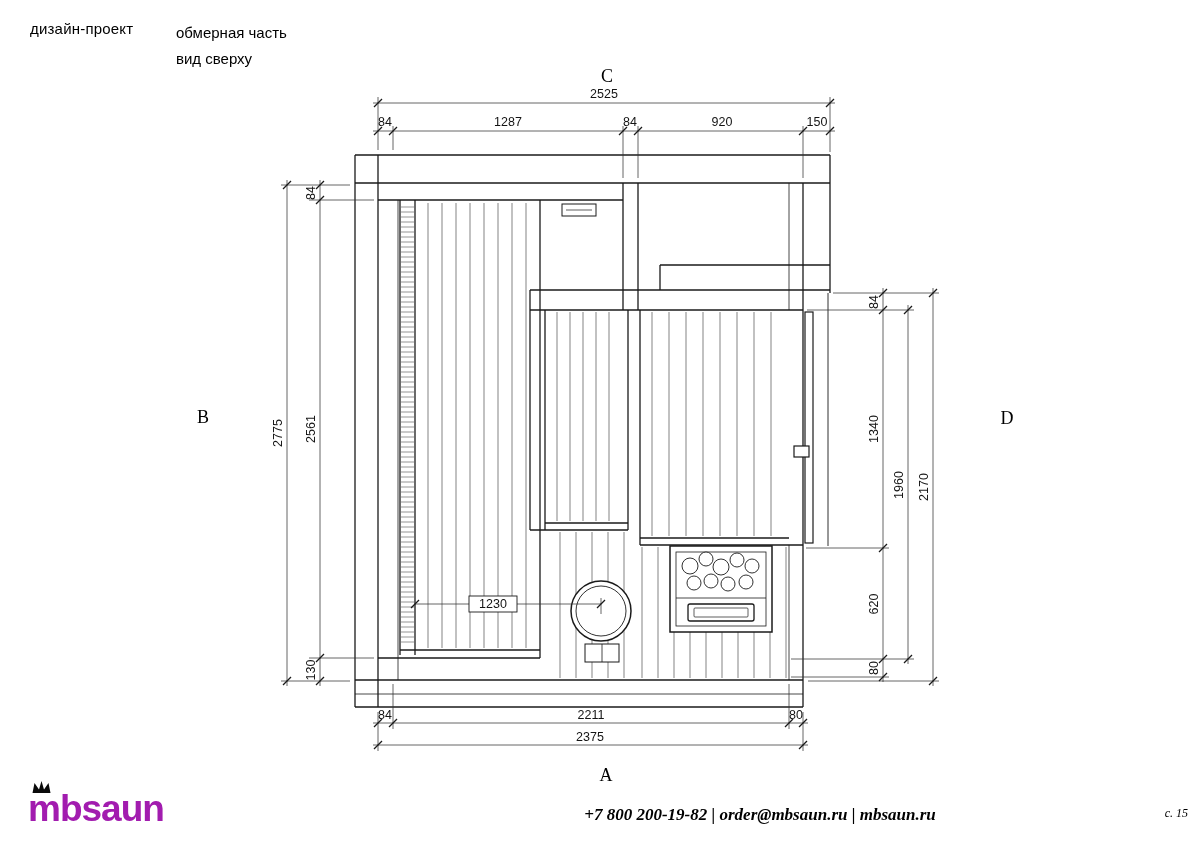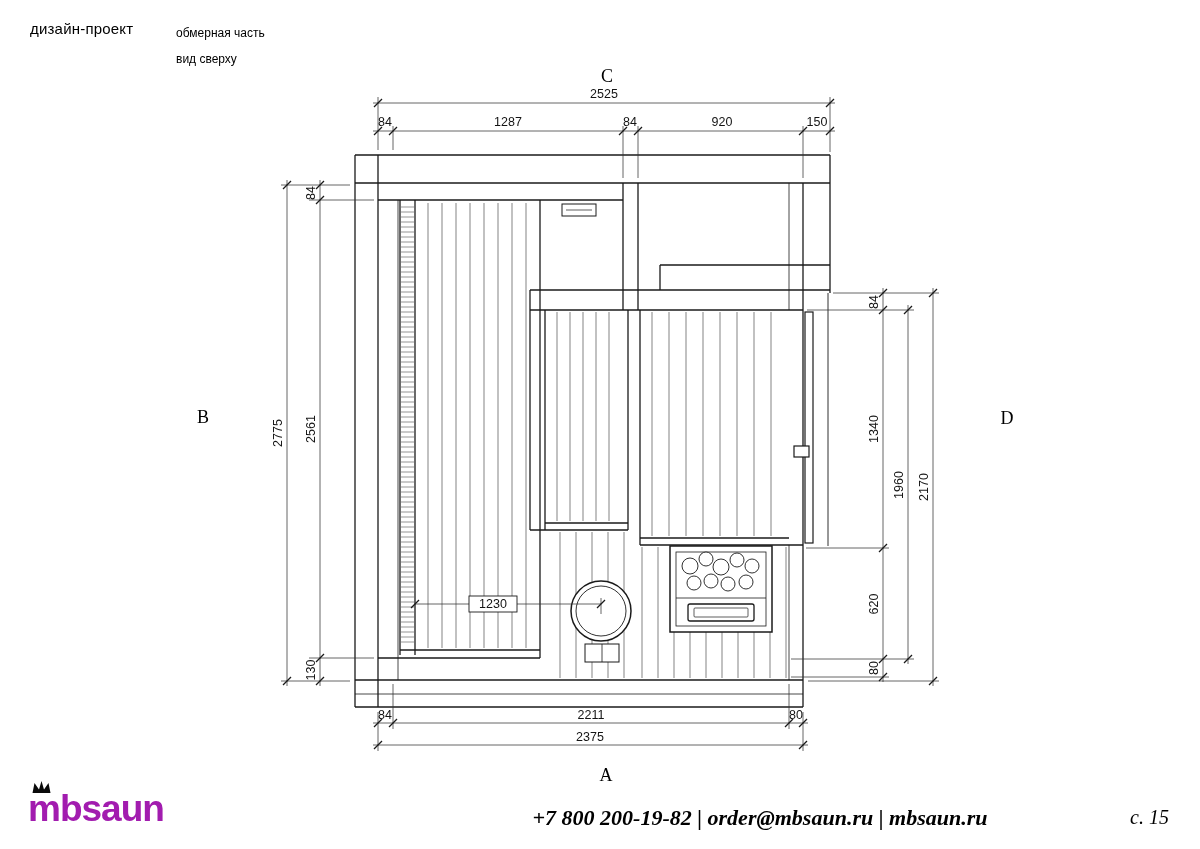--- a/index.html
+++ b/index.html
@@ -3,36 +3,36 @@
 <meta charset="utf-8">
 <style>
   *{margin:0;padding:0;box-sizing:border-box}
   html,body{width:1200px;height:849px}
   body{
     position:relative;background:#fff;overflow:hidden;
     font-family:"Liberation Sans",sans-serif;color:#111;
   }
   .hdr{position:absolute;top:20px;font-size:15px;letter-spacing:.2px;color:#000}
   #hdr-project{left:30px}
-  #hdr-block{position:absolute;top:20px;left:176px;font-size:12px;line-height:26px;color:#000}
+  #hdr-block{position:absolute;top:20px;left:176px;font-size:15px;line-height:26px;color:#000}
   svg.drawing{position:absolute;left:0;top:0}
   svg text{font-family:"Liberation Sans",sans-serif;font-size:12.5px;fill:#141414}
   svg text.marker{font-size:18px;font-family:"Liberation Serif",serif;fill:#000}
   .footer-logo{
     position:absolute;left:28px;top:790px;font-size:37px;font-weight:600;
     letter-spacing:-1px;color:#a21caf;line-height:1;
   }
   .crown{position:absolute;left:3px;top:-9px;line-height:0}
   .contact{
     position:absolute;left:480px;top:805px;width:560px;text-align:center;
-    font-family:"Liberation Serif",serif;font-style:italic;font-weight:700;font-size:22px;color:#000;
+    font-family:"Liberation Serif",serif;font-style:italic;font-weight:700;font-size:17px;color:#000;
   }
   .pagenum{
-    position:absolute;right:31px;top:806px;
-    font-family:"Liberation Serif",serif;font-style:italic;font-size:20px;color:#000;
+    position:absolute;right:12px;top:806px;
+    font-family:"Liberation Serif",serif;font-style:italic;font-size:12px;color:#000;
   }
 </style>
 </head>
 <body>
 
 <div class="hdr" id="hdr-project">дизайн-проект</div>
 <div id="hdr-block">
   <div>обмерная часть</div>
   <div>вид сверху</div>
 </div>

